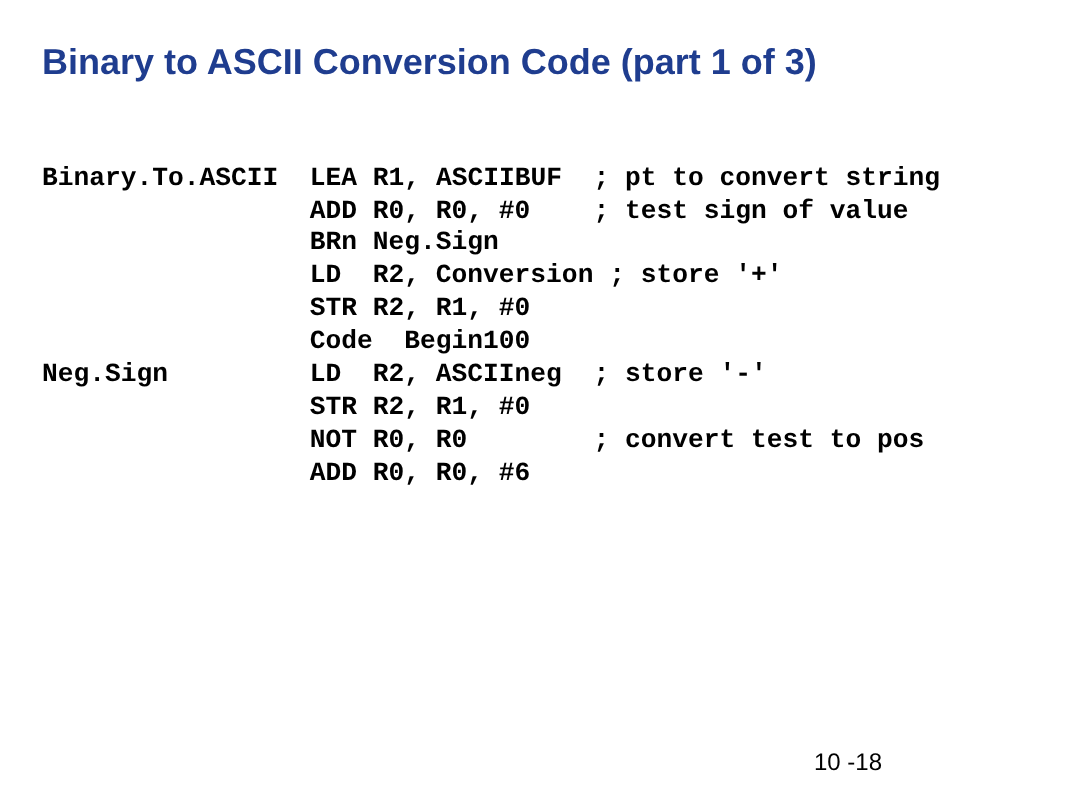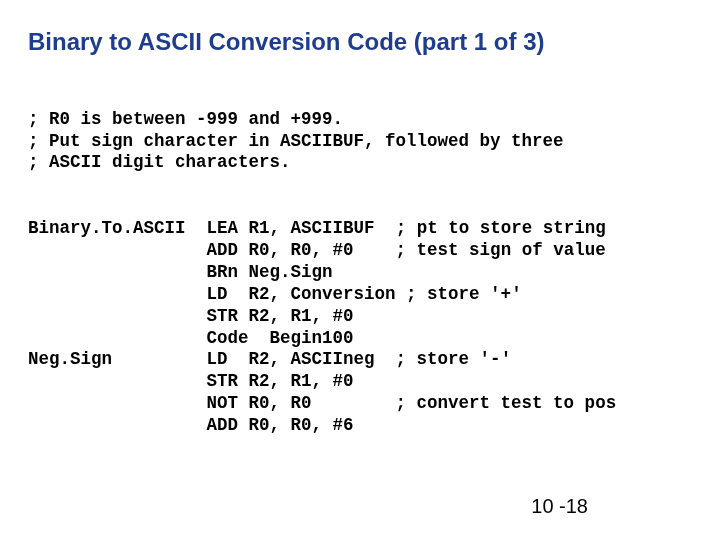--- a/index.html
+++ b/index.html
@@ -30,37 +30,33 @@
     font-weight: bold;
     color: #000;
     white-space: pre;
     line-height: 1.25;
   }
   .block1 { margin-bottom: 22px; }
   .pagenum {
     position: absolute;
     bottom: 22px;
     right: 28px;
-    font-size: 20px;
+    font-size: 16px;
     color: #000;
   }
 </style>
 </head>
 <body>
 
 <div class="slide">
   <div class="title">Binary to ASCII Conversion Code (part 1 of 3)</div>
 
-  <div class="code block1">
-<span>; R0 is between -999 and +999.</span>
-<span>; Put sign character in ASCIIBUF, followed by three</span>
-<span>; ASCII digit characters.</span></div>
 
   <div class="code">
-<span>Binary.To.ASCII</span>  <span>LEA</span> <span>R1, ASCIIBUF</span>  <span>; pt to store string</span>
+<span>Binary.To.ASCII</span>  <span>LEA</span> <span>R1, ASCIIBUF</span>  <span>; pt to convert string</span>
                  <span>ADD</span> <span>R0, R0, #0</span>    <span>; test sign of value</span>
                  <span>BRn</span> <span>Neg.Sign</span>
                  <span>LD</span>  <span>R2, Conversion</span> <span>; store '+'</span>
                  <span>STR</span> <span>R2, R1, #0</span>
                  <span>Code</span>  <span>Begin100</span>
 <span>Neg.Sign</span>         <span>LD</span>  <span>R2, ASCIIneg</span>  <span>; store '-'</span>
                  <span>STR</span> <span>R2, R1, #0</span>
                  <span>NOT</span> <span>R0, R0</span>        <span>; convert test to pos</span>
                  <span>ADD</span> <span>R0, R0, #6</span></div>
 

